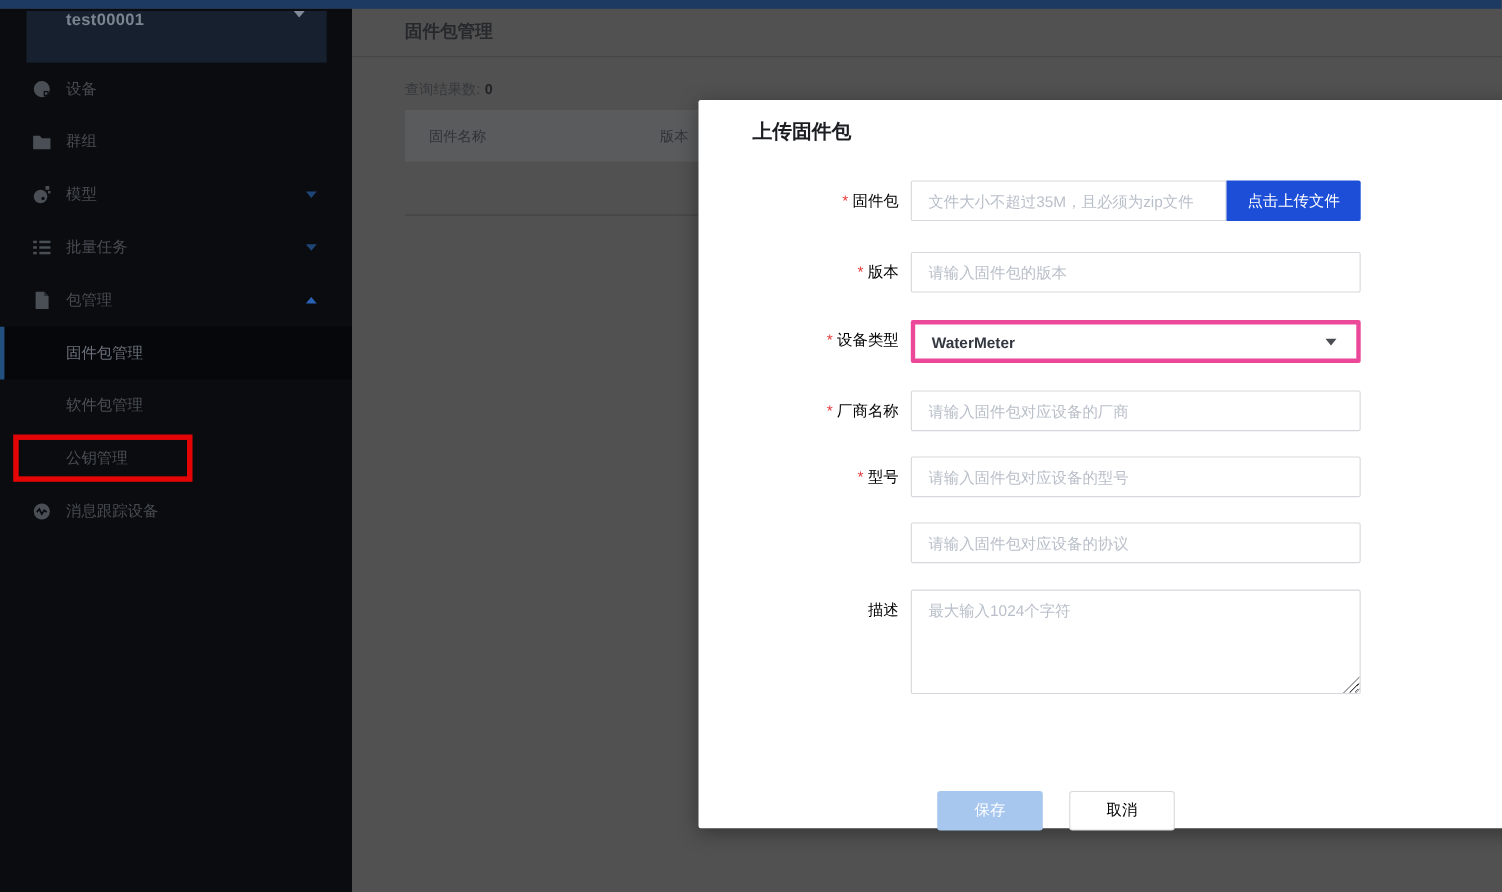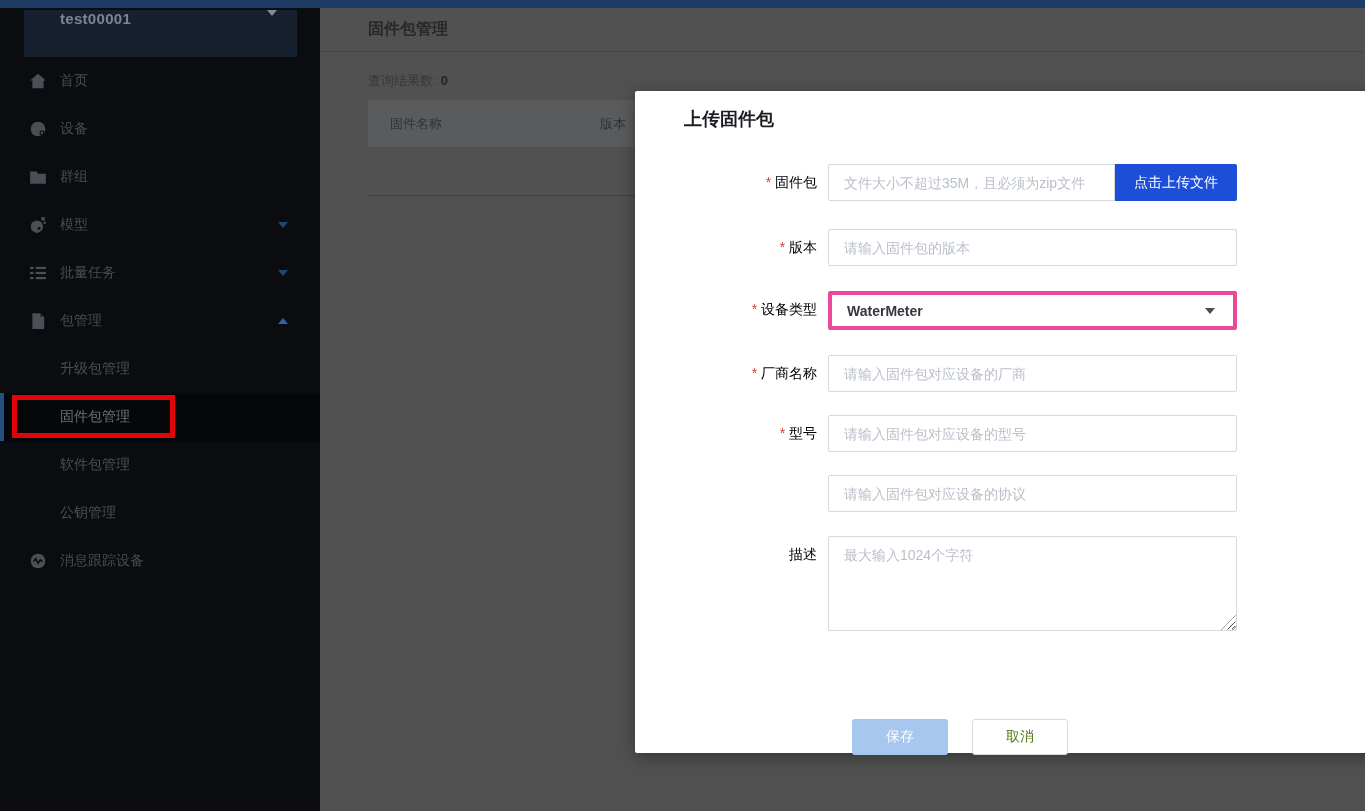--- a/index.html
+++ b/index.html
@@ -74,43 +74,35 @@
   .txt-area { width:409px; height:95px; border:1px solid #d5d8dc; border-radius:2px;
     padding:10px 15px; font-size:14px; color:#333740; resize:both; outline:none;
     font-family:"Liberation Sans","DejaVu Sans",sans-serif;
     background:linear-gradient(135deg,transparent 0 calc(100% - 11px),#aaa calc(100% - 11px) calc(100% - 10px),
       transparent calc(100% - 10px) calc(100% - 7px),#aaa calc(100% - 7px) calc(100% - 6px),
       transparent calc(100% - 6px) calc(100% - 3px),#aaa calc(100% - 3px) calc(100% - 2px),transparent 0) #fff; }
   .modal-actions { position:absolute; left:0; top:628px; width:650px; height:36px;padding-left:33px; }
   .btn-save { position:absolute; left:217px; width:96px; height:36px; background:#a8c7ef; color:#fbfdff;
     border:none; border-radius:3px; font-size:14px; cursor:pointer;
     font-family:"Liberation Sans","DejaVu Sans",sans-serif; }
-  .btn-cancel { position:absolute; left:337px; width:96px; height:36px; background:#ffffff; color:#4d7c0f;
+  .btn-cancel { position:absolute; left:337px; width:96px; height:36px; background:#ffffff; color:#000000;
     border:1px solid #d9d9d9; border-radius:3px; font-size:14px; cursor:pointer;
     font-family:"Liberation Sans","DejaVu Sans",sans-serif; }
 </style>
 </head>
 <body>
 
 <div class="topbar"></div>
 
 <aside class="sidebar">
   <div class="tenant">
     <span class="tenant-label">test00001</span>
     <span class="tenant-caret"></span>
   </div>
   <nav class="nav">
-    <div class="nav-item">
-      <span class="icon">
-        <svg viewBox="0 0 16 16" fill="currentColor">
-            <path d="M8 1.5 15 7.5 13 7.5 13 14.5 3 14.5 3 7.5 1 7.5Z"></path>
-          </svg>
-      </span>
-      <span class="nav-label">首页</span>
-    </div>
     <div class="nav-item">
       <span class="icon">
         <svg viewBox="0 0 16 16" fill="currentColor">
             <circle cx="8" cy="8" r="6.5"></circle>
             <rect x="9.5" y="9.5" width="4" height="4" fill="#0a0c10"></rect>
             <rect x="10.5" y="10.5" width="2" height="2"></rect>
           </svg>
       </span>
       <span class="nav-label">设备</span>
     </div>
@@ -151,23 +143,20 @@
     <div class="nav-item">
       <span class="icon">
         <svg viewBox="0 0 16 16" fill="currentColor">
             <path d="M3 1h7l3.5 3.5V15H3Z"></path>
             <path d="M10 1l3.5 3.5H10Z" fill="#0a0c10" opacity="0.5"></path>
           </svg>
       </span>
       <span class="nav-label">包管理</span>
       <span class="caret-up"></span>
     </div>
-    <div class="nav-item sub">
-      <span class="nav-label">升级包管理</span>
-    </div>
     <div class="nav-item sub active">
       <span class="nav-label">固件包管理</span>
     </div>
     <div class="nav-item sub">
       <span class="nav-label">软件包管理</span>
     </div>
     <div class="nav-item sub">
       <span class="nav-label">公钥管理</span>
     </div>
     <div class="nav-item">

